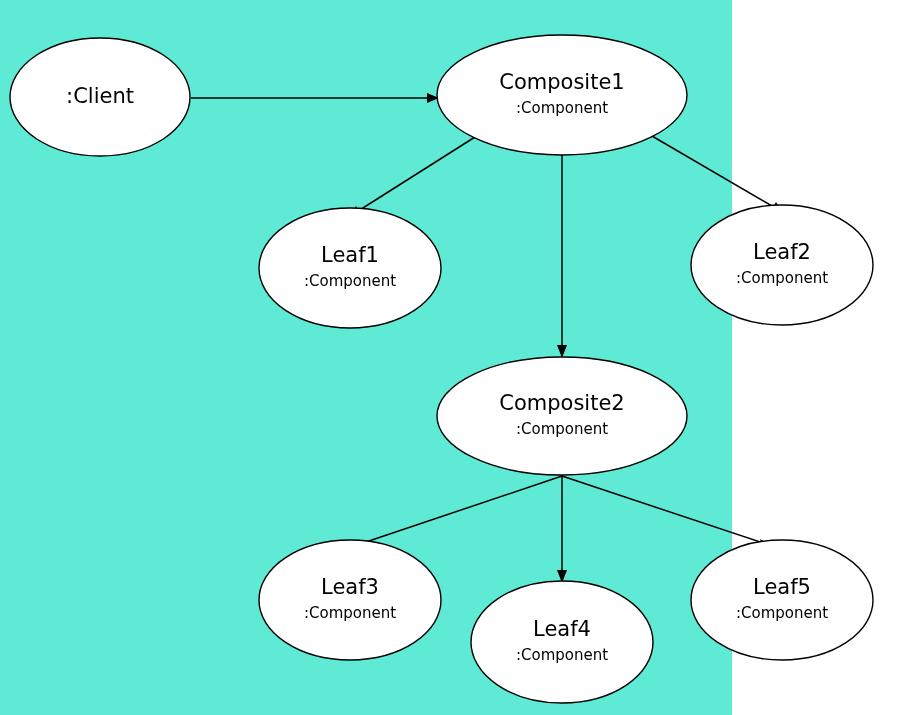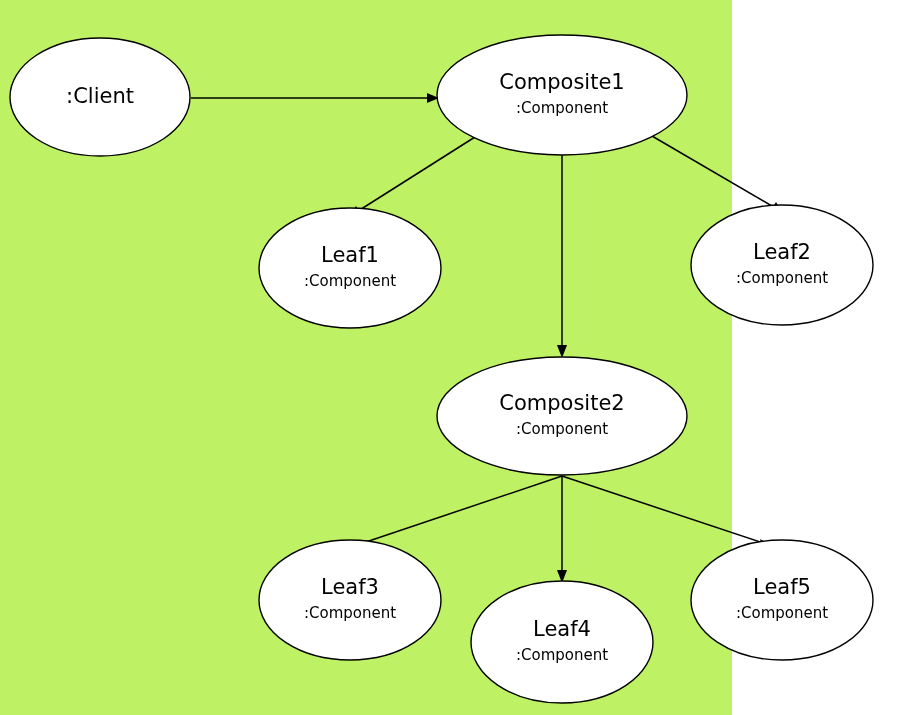--- a/index.html
+++ b/index.html
@@ -11,21 +11,21 @@
   body {
     width: 900px;
     height: 715px;
     font-family: "DejaVu Sans", "Liberation Sans", sans-serif;
     overflow: hidden;
   }
   #diagram-canvas {
     position: relative;
     width: 732px;
     height: 715px;
-    background: #bef264;
+    background: #5eead4;
   }
   #diagram-svg {
     position: absolute;
     top: 0;
     left: 0;
     width: 900px;
     height: 715px;
     display: block;
   }
   .node-ellipse {

